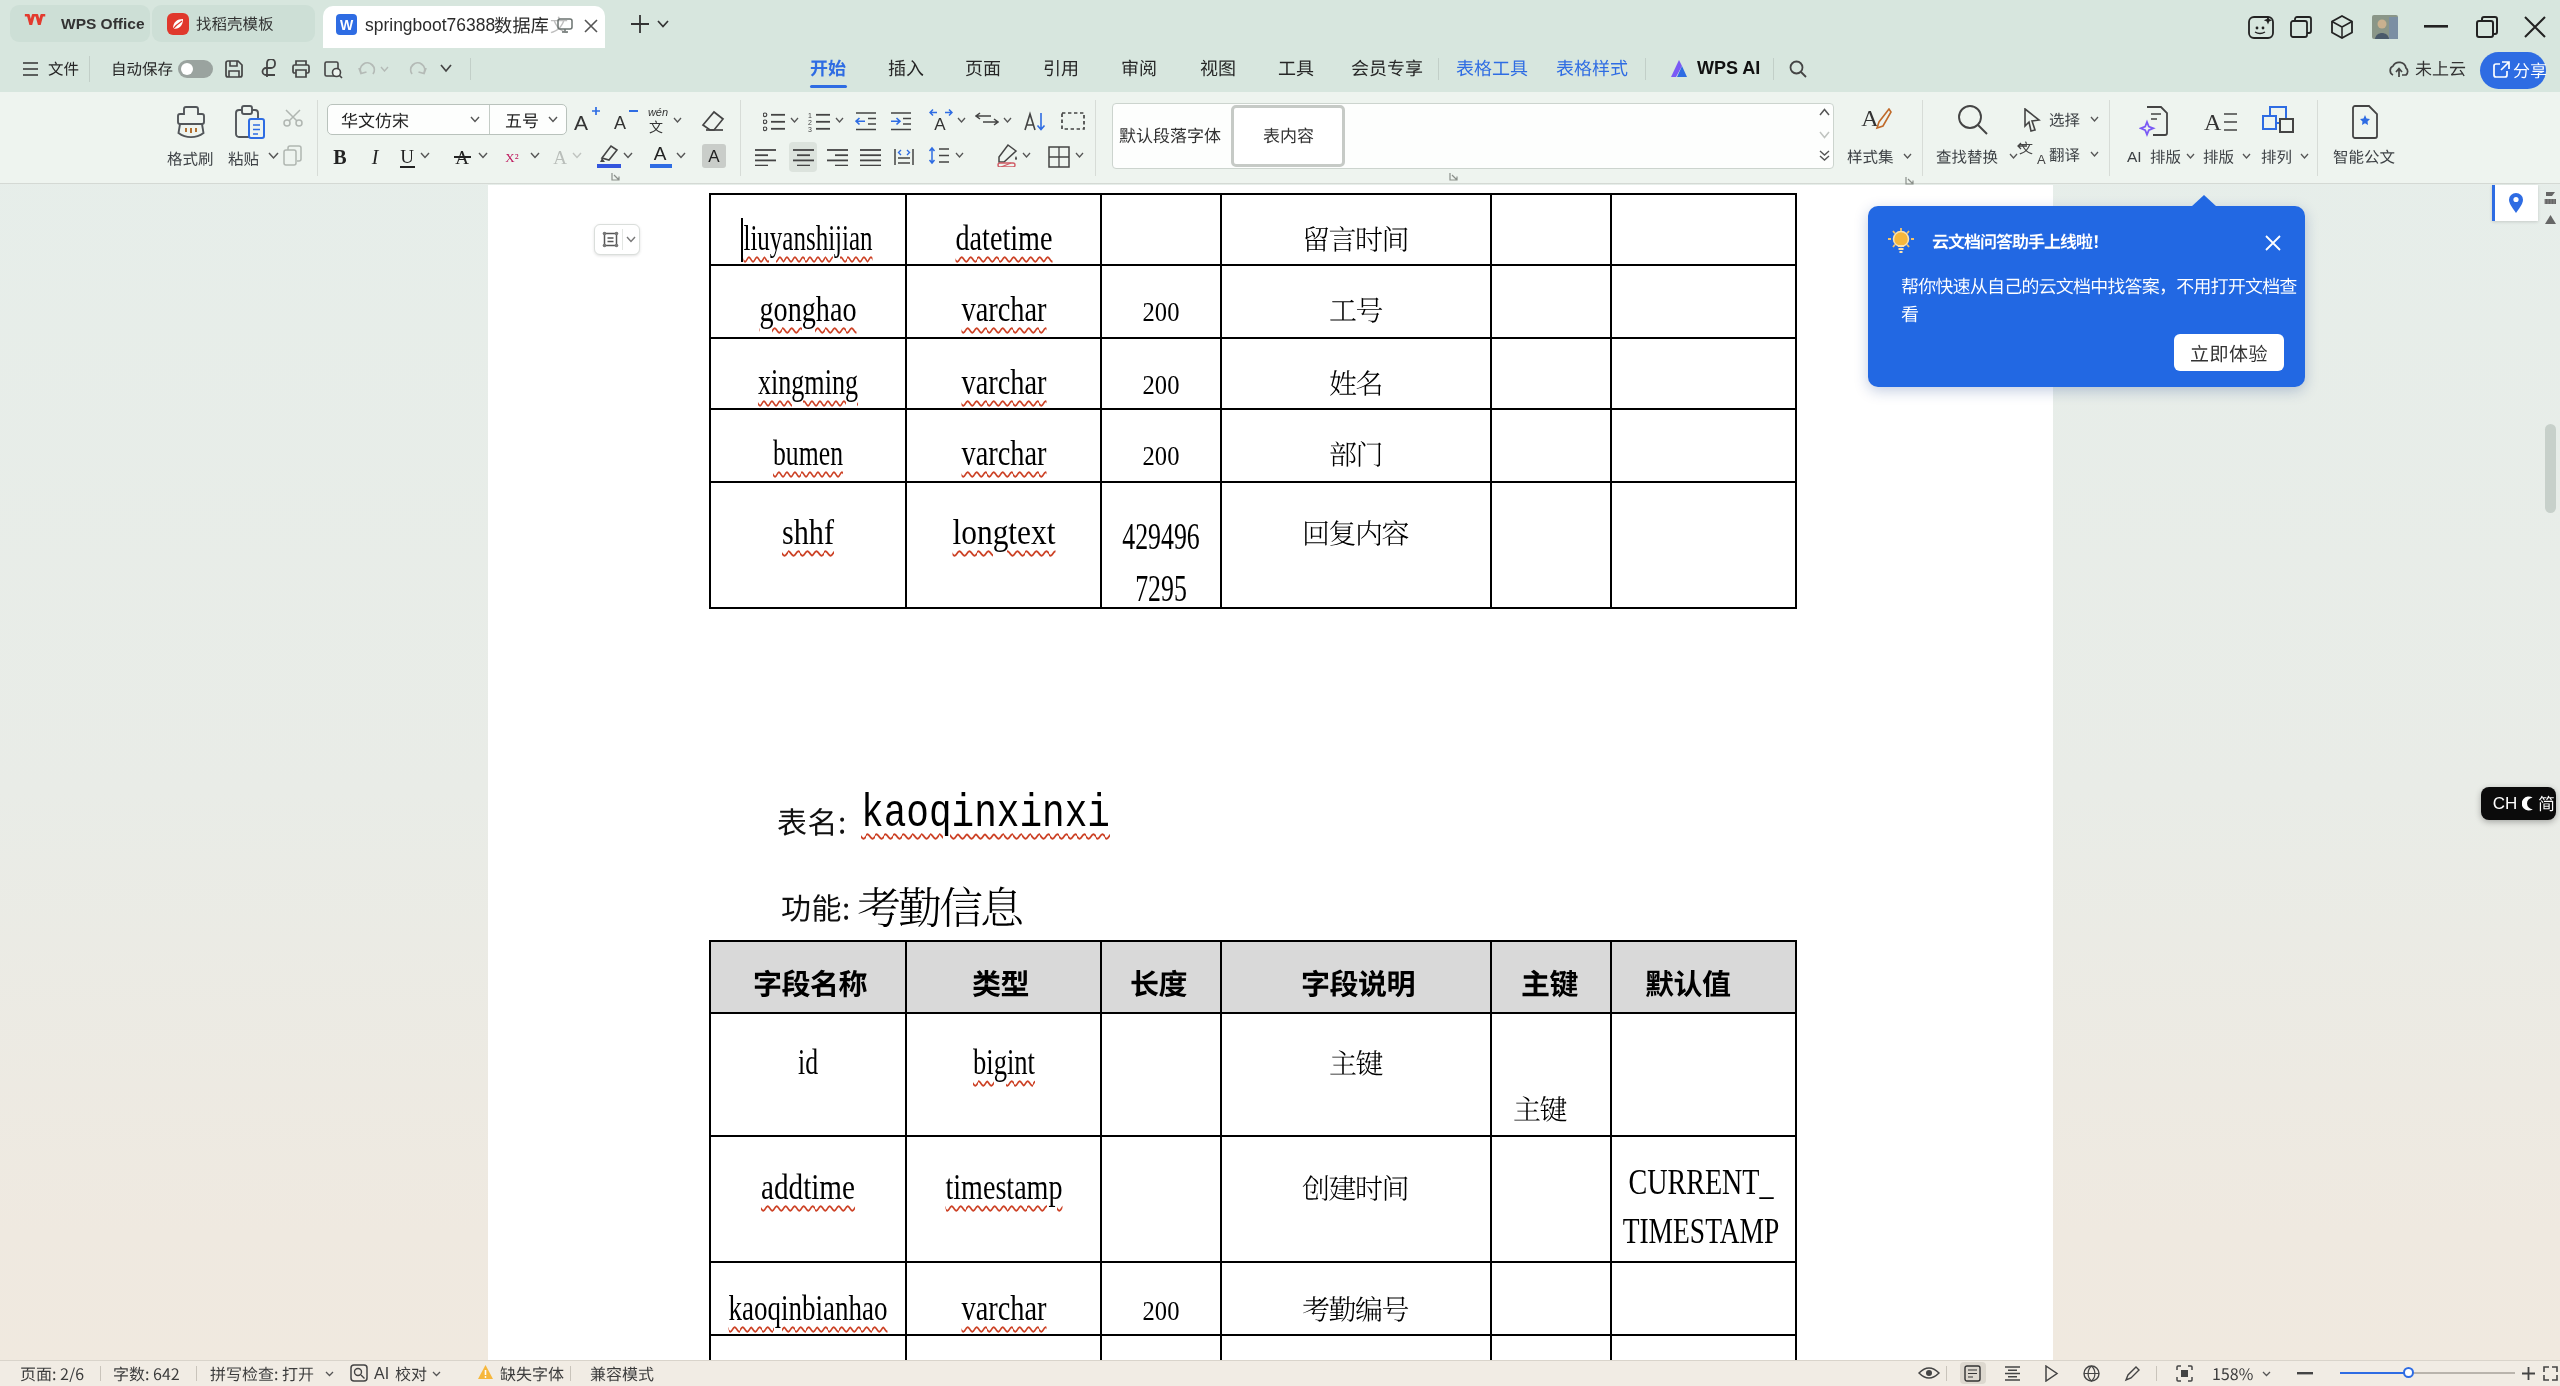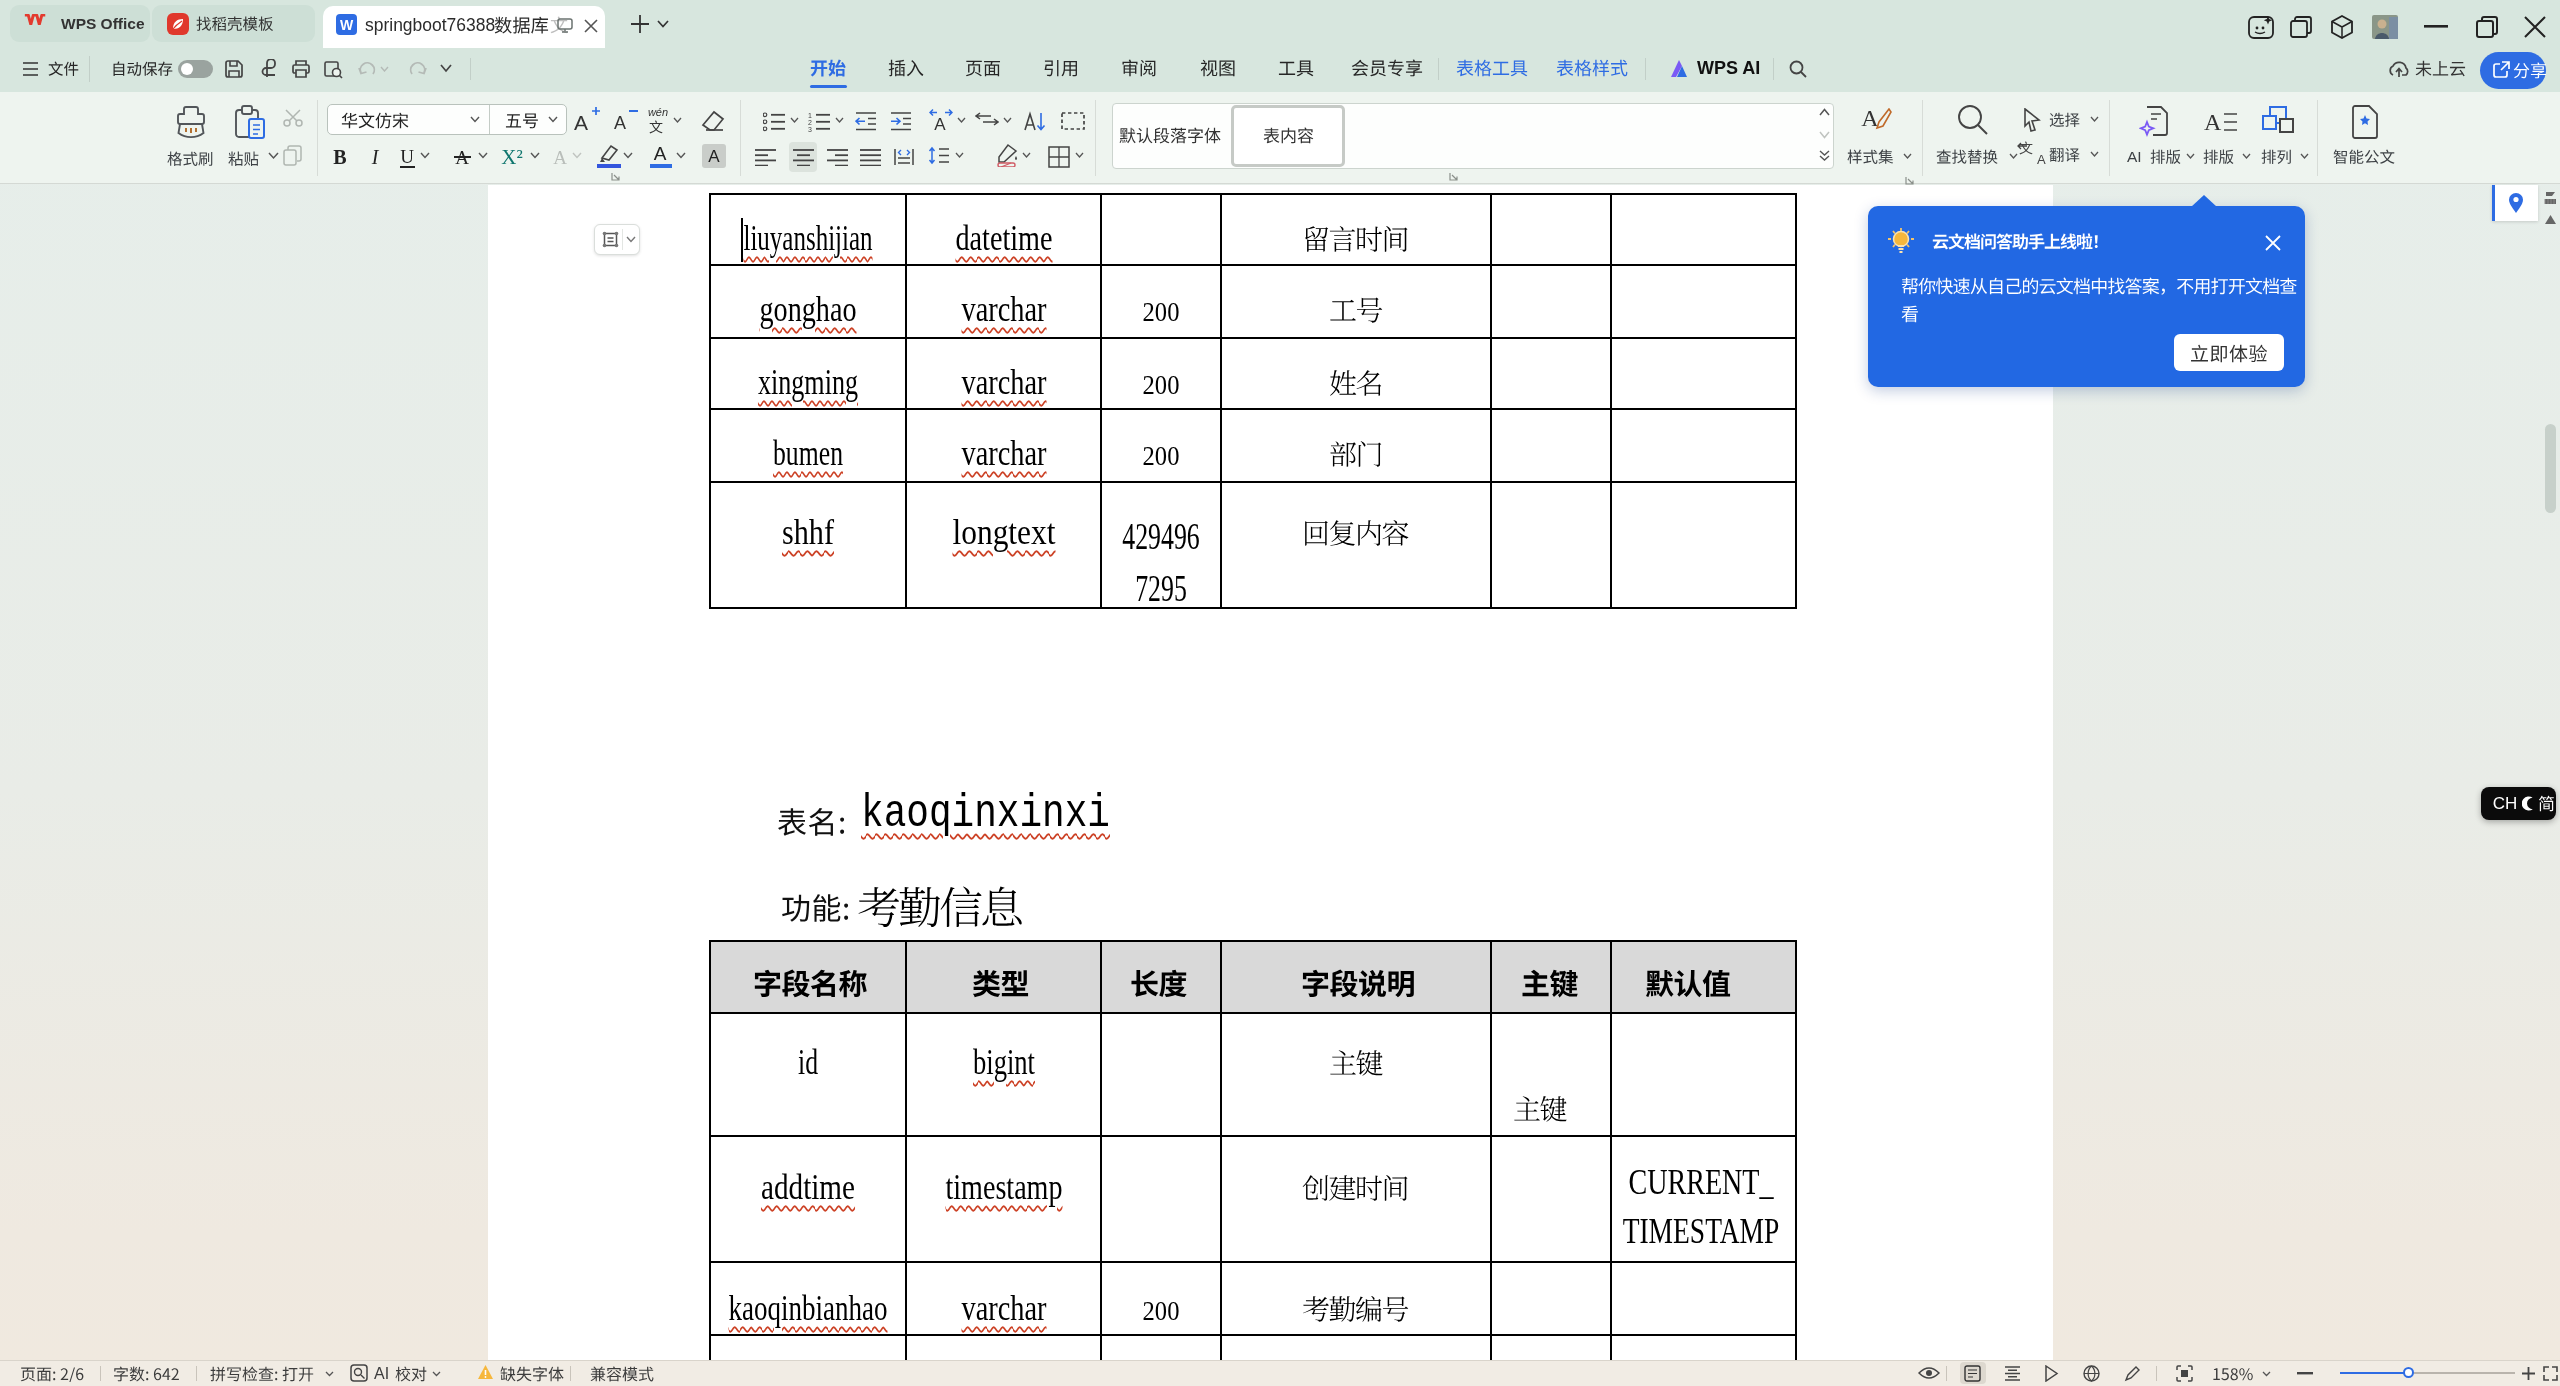--- a/index.html
+++ b/index.html
@@ -446,21 +446,21 @@
     <div style="position:absolute;left:407.0px;top:156.0px;font-family:'Liberation Serif';font-size:19.0px;font-weight:400;color:#222;white-space:nowrap;line-height:1;transform:translate(-50%,-50%);transform-origin:center;">U</div>
     <div style="position:absolute;left:400.0px;top:166.0px;width:15.0px;height:1.6px;background:#222"></div>
     <svg style="position:absolute;left:420.0px;top:152.0px;" width="10" height="7" viewBox="0 0 10 7">
       <path d="M1 1 L5 5.5 L9 1" stroke="#555" stroke-width="1.4" fill="none"></path>
     </svg>
     <div style="position:absolute;left:462.0px;top:157.0px;font-family:'Liberation Serif';font-size:19.0px;font-weight:400;color:#222;white-space:nowrap;line-height:1;transform:translate(-50%,-50%);transform-origin:center;">A</div>
     <div style="position:absolute;left:454.0px;top:156.0px;width:17.0px;height:1.5px;background:#222"></div>
     <svg style="position:absolute;left:478.0px;top:152.0px;" width="10" height="7" viewBox="0 0 10 7">
       <path d="M1 1 L5 5.5 L9 1" stroke="#555" stroke-width="1.4" fill="none"></path>
     </svg>
-    <div style="position:absolute;left:512.0px;top:157.0px;font-family:'Liberation Serif';font-size:21px;font-weight:400;color:#0f766e;white-space:nowrap;line-height:1;transform:translate(-50%,-50%);transform-origin:center;">X²</div>
+    <div style="position:absolute;left:512.0px;top:157.0px;font-family:'Liberation Serif';font-size:13px;font-weight:400;color:#be185d;white-space:nowrap;line-height:1;transform:translate(-50%,-50%);transform-origin:center;">X²</div>
     <svg style="position:absolute;left:530.0px;top:152.0px;" width="10" height="7" viewBox="0 0 10 7">
       <path d="M1 1 L5 5.5 L9 1" stroke="#555" stroke-width="1.4" fill="none"></path>
     </svg>
     <div style="position:absolute;left:560.0px;top:157.0px;font-family:'Liberation Serif';font-size:19.0px;font-weight:400;color:#b9beba;white-space:nowrap;line-height:1;transform:translate(-50%,-50%);transform-origin:center;">A</div>
     <svg style="position:absolute;left:572.0px;top:152.0px;" width="10" height="7" viewBox="0 0 10 7">
       <path d="M1 1 L5 5.5 L9 1" stroke="#c0c4c0" stroke-width="1.4" fill="none"></path>
     </svg>
     <svg style="position:absolute;left:598.0px;top:144.0px;" width="22" height="18" viewBox="0 0 22 18">
       <path d="M4 14 L13 2 L19 6 L11 16 Z" stroke="#444" stroke-width="1.6" fill="none"></path>
       <path d="M4 14 l-2 4 h5 z" fill="#444"></path>

